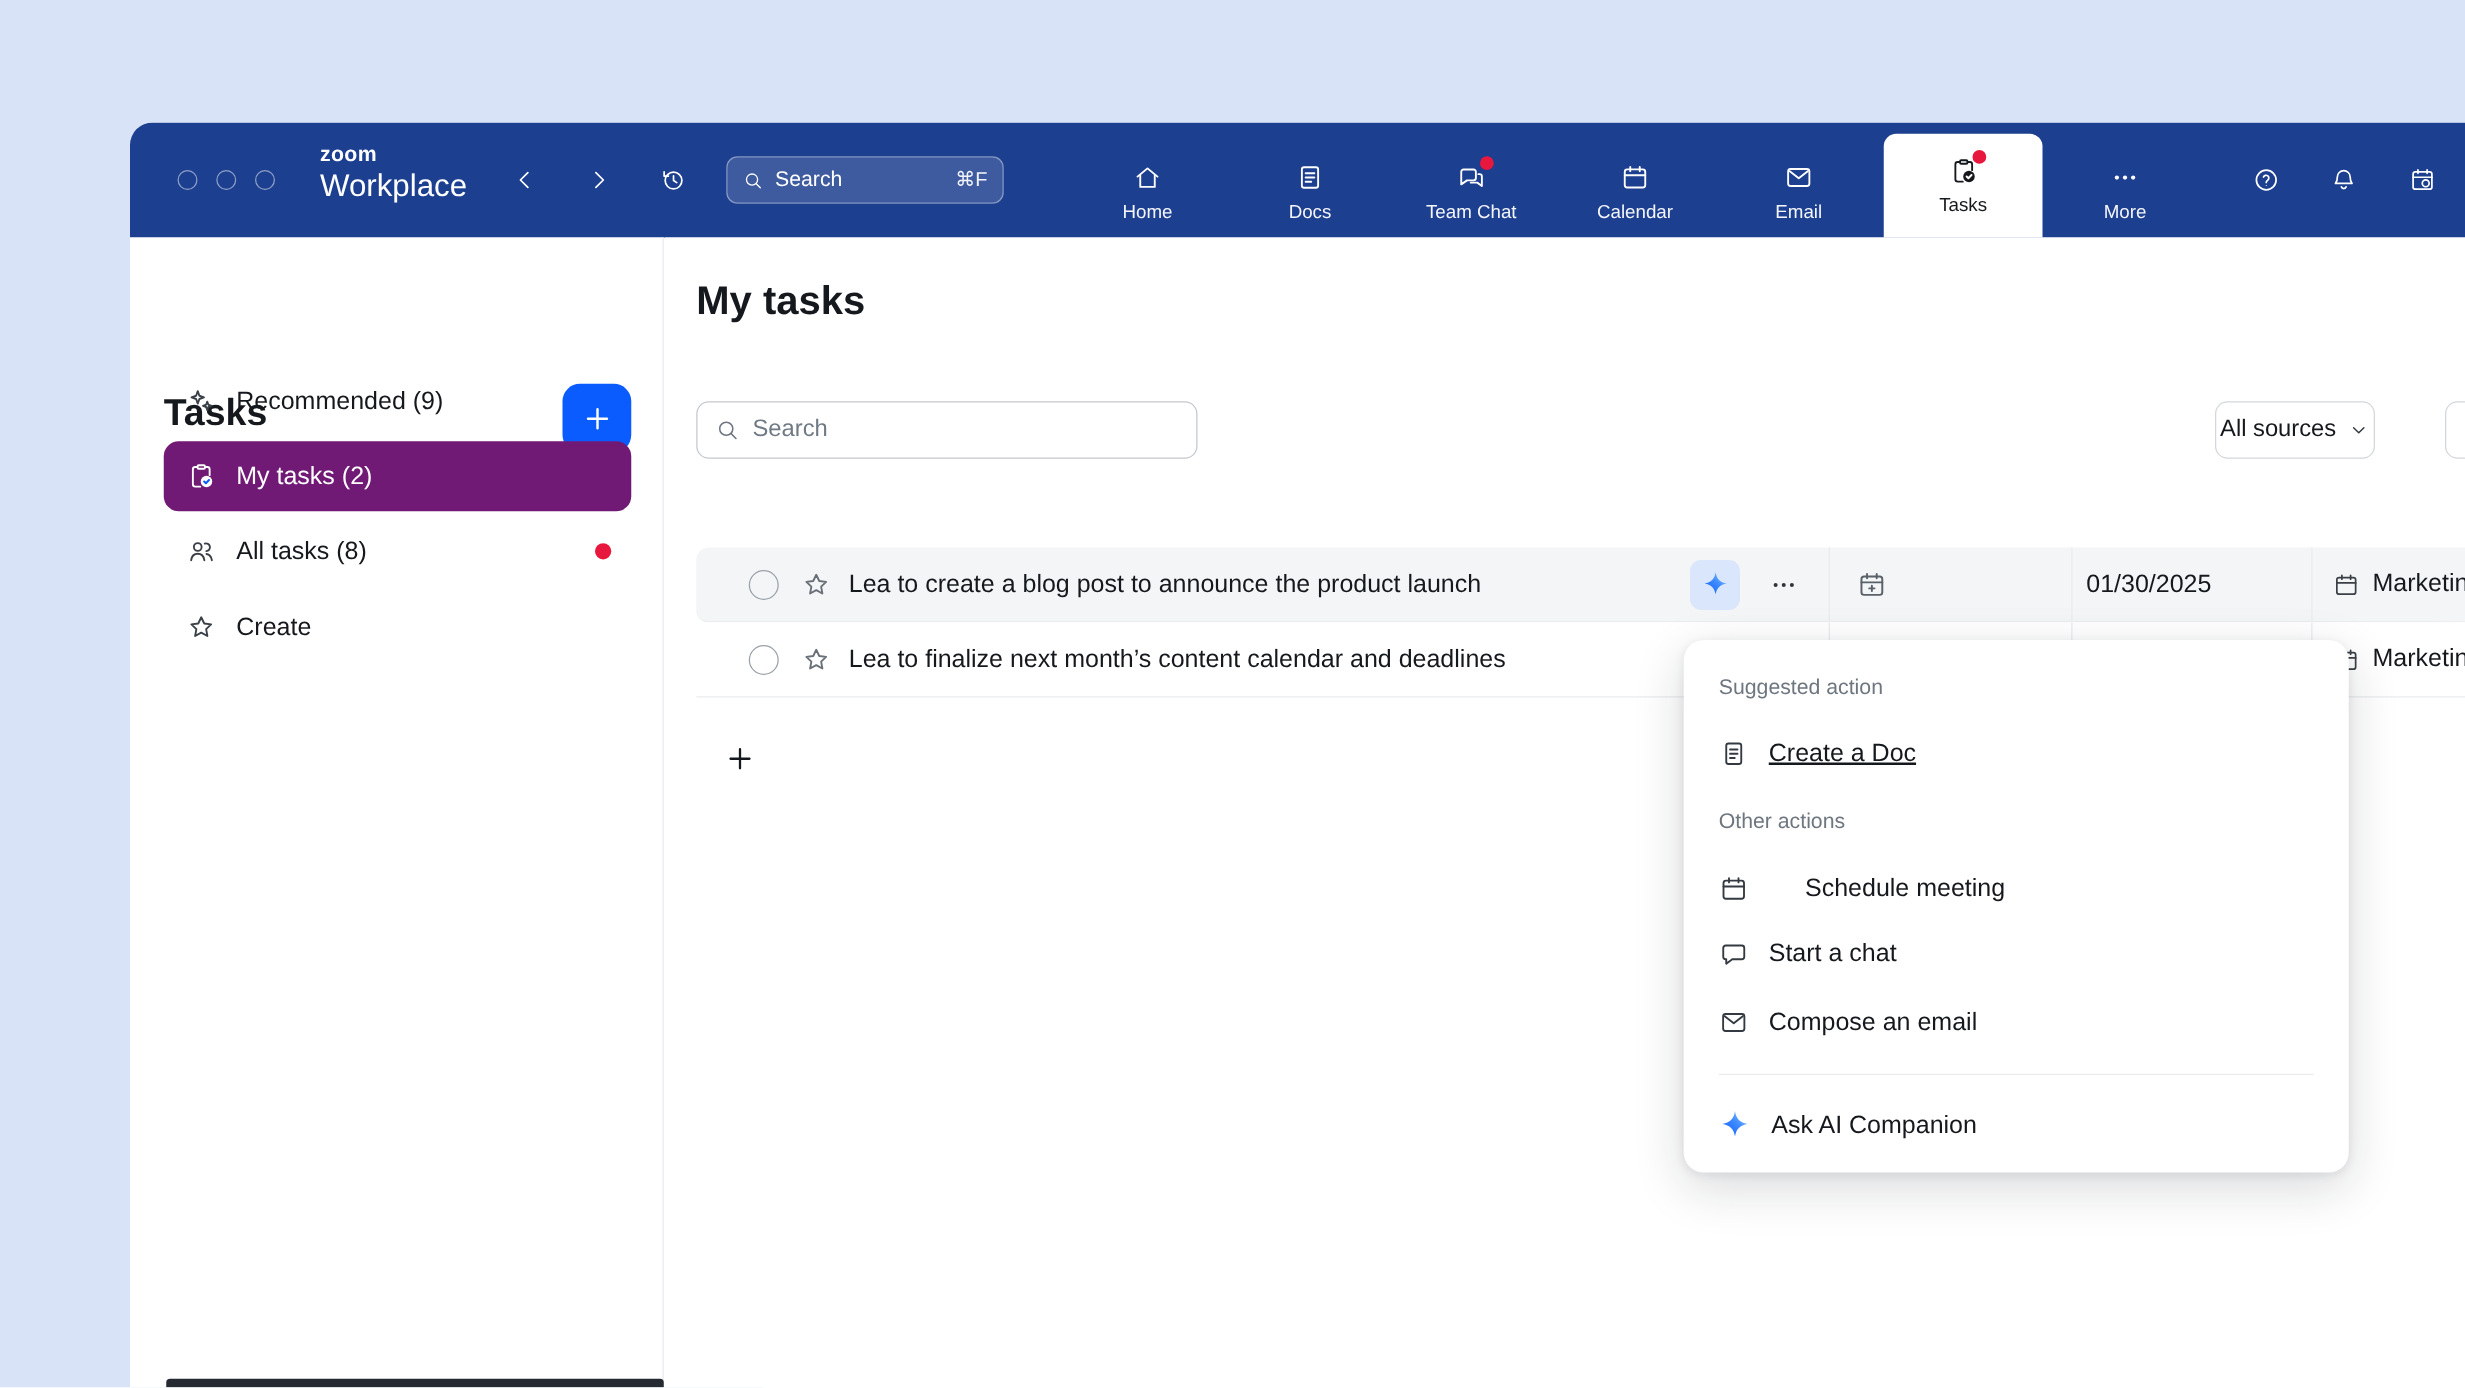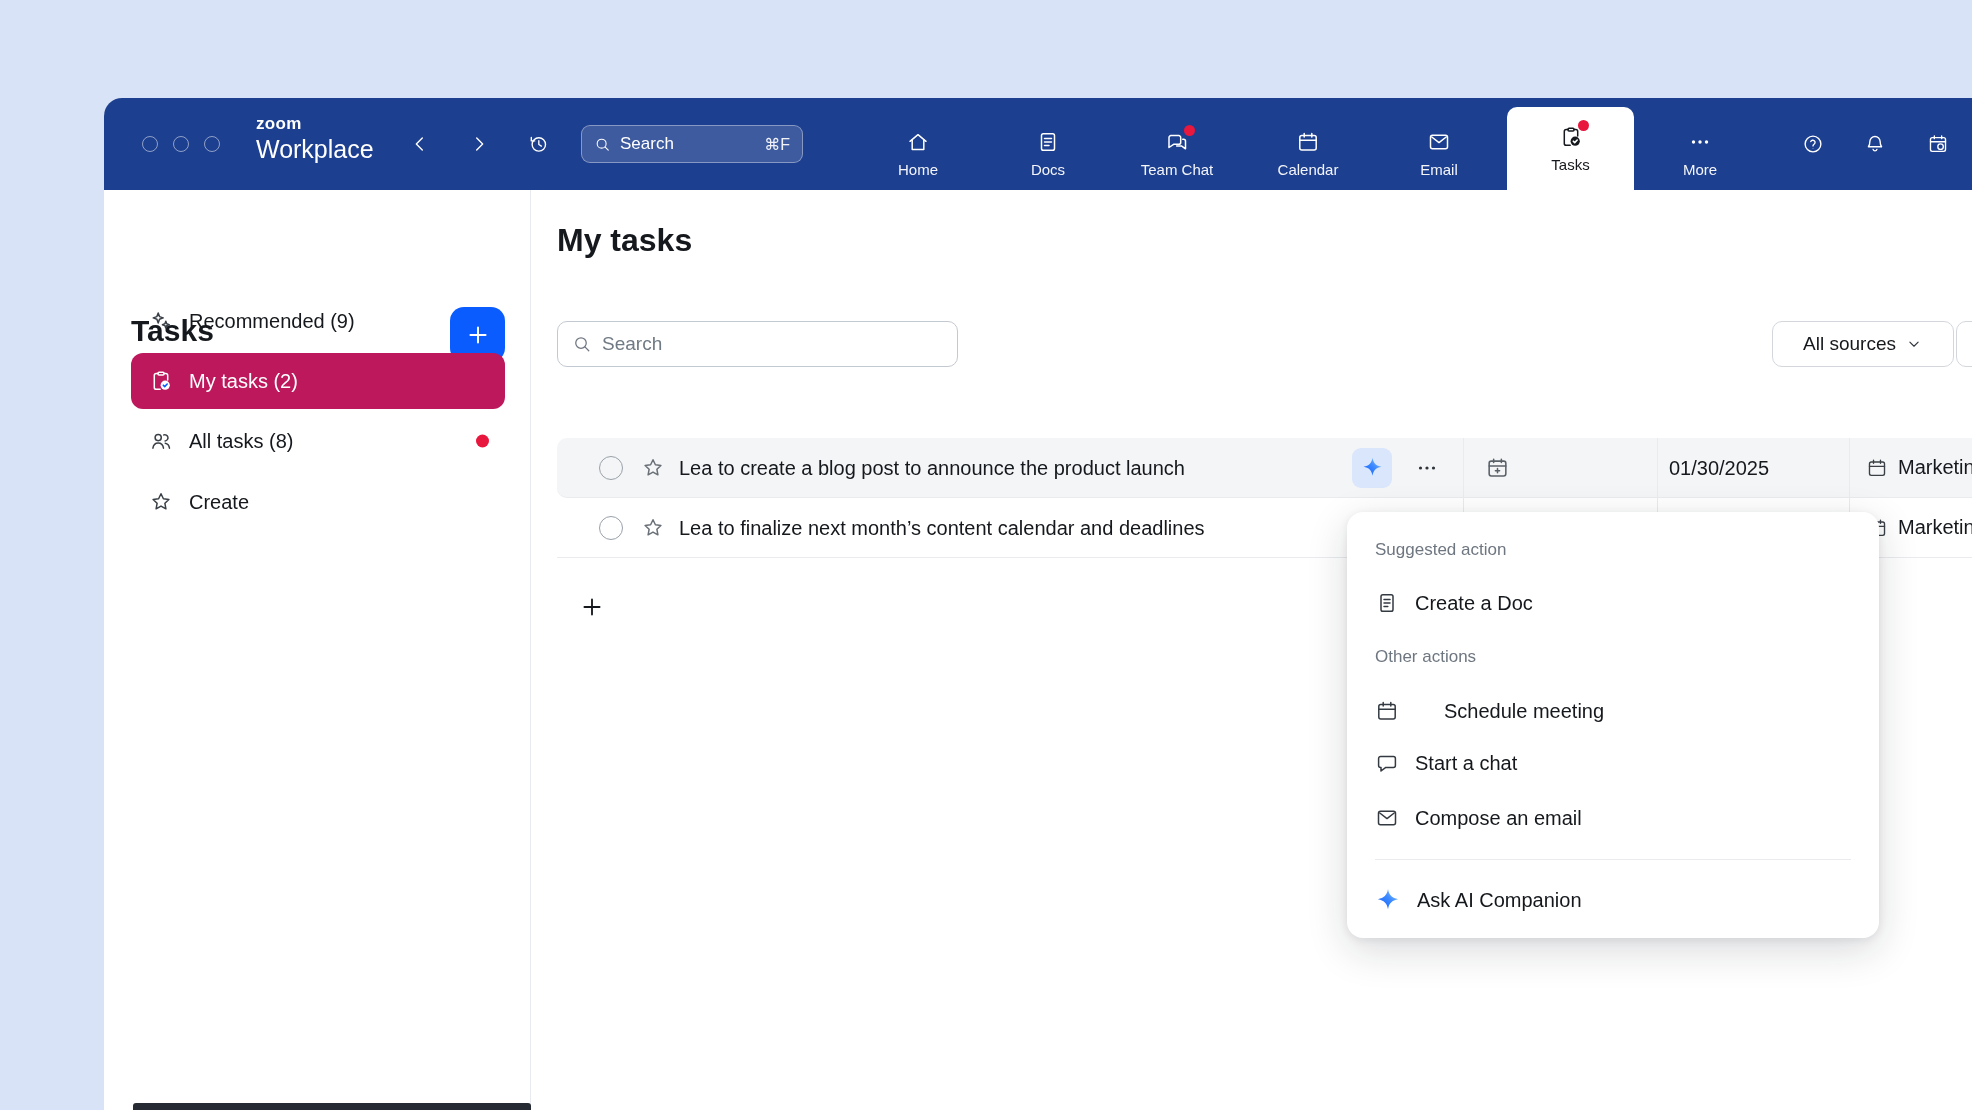--- a/index.html
+++ b/index.html
@@ -54,38 +54,38 @@
   .sidebar { position: absolute; left: 0; top: 92px; width: 427px; bottom: 0; background: #fff;
              border-right: 1px solid #e7eaee; }
   .sb-title { position: absolute; left: 27px; top: 124px; font-size: 30px; font-weight: 700; }
   .sb-add { position: absolute; left: 346px; top: 117px; width: 55px; height: 55px; border-radius: 14px;
             background: #0b5cff; border: none; color: #fff; display: flex; align-items: center;
             justify-content: center; cursor: pointer; }
   .sb-add .i { width: 26px; height: 26px; stroke-width: 1.8; }
   .sb-item { position: absolute; left: 27px; width: 374px; height: 56px; border-radius: 12px; display: flex;
              align-items: center; gap: 16px; padding: 0 18px; font-size: 20px; color: #15181c; cursor: pointer; }
   .sb-item .i { color: #3a4047; flex: none; }
-  .sb-item.selected { background: #be185d; color: #fff; --chk: #0b5cff; }
+  .sb-item.selected { background: #701a75; color: #fff; --chk: #0b5cff; }
   .sb-item.selected .i { color: #fff; }
   .sb-badge { position: absolute; right: 16px; top: 50%; transform: translateY(-50%); width: 13px;
               height: 13px; border-radius: 50%; background: #e8173d; }
 
   
   .main { position: absolute; left: 428px; top: 92px; right: 0; bottom: 0; background: #fff; }
   .m-title { position: absolute; left: 25px; top: 32px; font-size: 32px; font-weight: 700; }
 
   .m-search { position: absolute; left: 25px; top: 131px; width: 401px; height: 46px;
               border: 1px solid #c3c9d0; border-radius: 10px; display: flex; align-items: center;
               gap: 10px; padding: 0 14px; }
   .m-search .i { width: 20px; height: 20px; color: #6e7680; flex: none; }
   .m-search input { border: none; outline: none; font-size: 19px; width: 100%; background: transparent;
                     font-family: inherit; color: #15181c; }
   .m-search input::placeholder { color: #707a84; }
 
-  .sources { position: absolute; left: 1240px; top: 131px; width: 182px; height: 46px;
+  .sources { position: absolute; left: 1240px; top: 131px; width: 128px; height: 46px;
              border: 1px solid #d3d7dc; border-radius: 10px; display: flex; align-items: center;
              justify-content: center; gap: 9px; font-size: 19px; cursor: pointer; background: #fff; }
   .sources .i { width: 18px; height: 18px; color: #30363c; }
   .sliver { position: absolute; left: 1424px; top: 131px; width: 60px; height: 46px;
             border: 1px solid #d3d7dc; border-radius: 10px; background: #fff; cursor: pointer; }
 
   .thead { position: absolute; left: 25px; right: 0; top: 206px; height: 42px;
            border-top: 1px solid #e9ebee; border-bottom: 1px solid #e9ebee;
            font-size: 19px; color: #5e6770; }
   .th { position: absolute; top: 50%; transform: translateY(-50%); display: flex; align-items: center;
@@ -122,21 +122,21 @@
   .add-task .i { width: 26px; height: 26px; stroke-width: 1.7; }
 
   
   .menu { position: absolute; left: 1243px; top: 414px; width: 532px; height: 426px; background: #fff;
           border-radius: 16px; z-index: 60;
           box-shadow: 0 12px 40px rgba(16,24,40,.16), 0 2px 8px rgba(16,24,40,.08); }
   .menu-label { position: absolute; left: 28px; font-size: 17px; color: #6e7680; }
   .ml1 { top: 28px; } .ml2 { top: 135px; }
   .menu-item { position: absolute; left: 28px; right: 28px; height: 34px; display: flex; align-items: center;
                gap: 16px; font-size: 20px; color: #15181c; cursor: pointer; }
-  .mi1 { top: 74px; } .mi2 { top: 182px; gap: 45px; } .mi3 { top: 234px; } .mi4 { top: 289px; } .mi5 { top: 371px; }
+  .mi1 { top: 74px; text-decoration: underline; } .mi2 { top: 182px; gap: 45px; } .mi3 { top: 234px; } .mi4 { top: 289px; } .mi5 { top: 371px; }
   .menu-item .i { color: #343a41; flex: none; }
   .menu-div { position: absolute; left: 28px; right: 28px; top: 347px; height: 1px; background: #e9ebee; }
 
   .i-ai { width: 24px; height: 24px; display: block; }
   .ai-btn .i-ai { width: 23px; height: 23px; }
   .menu-item .i-ai { width: 26px; height: 26px; }
 
   .dock-hint { position: absolute; left: 133px; top: 1103px; width: 398px; height: 7px; background: #262a33;
                border-radius: 3px 3px 0 0; }
 </style>

